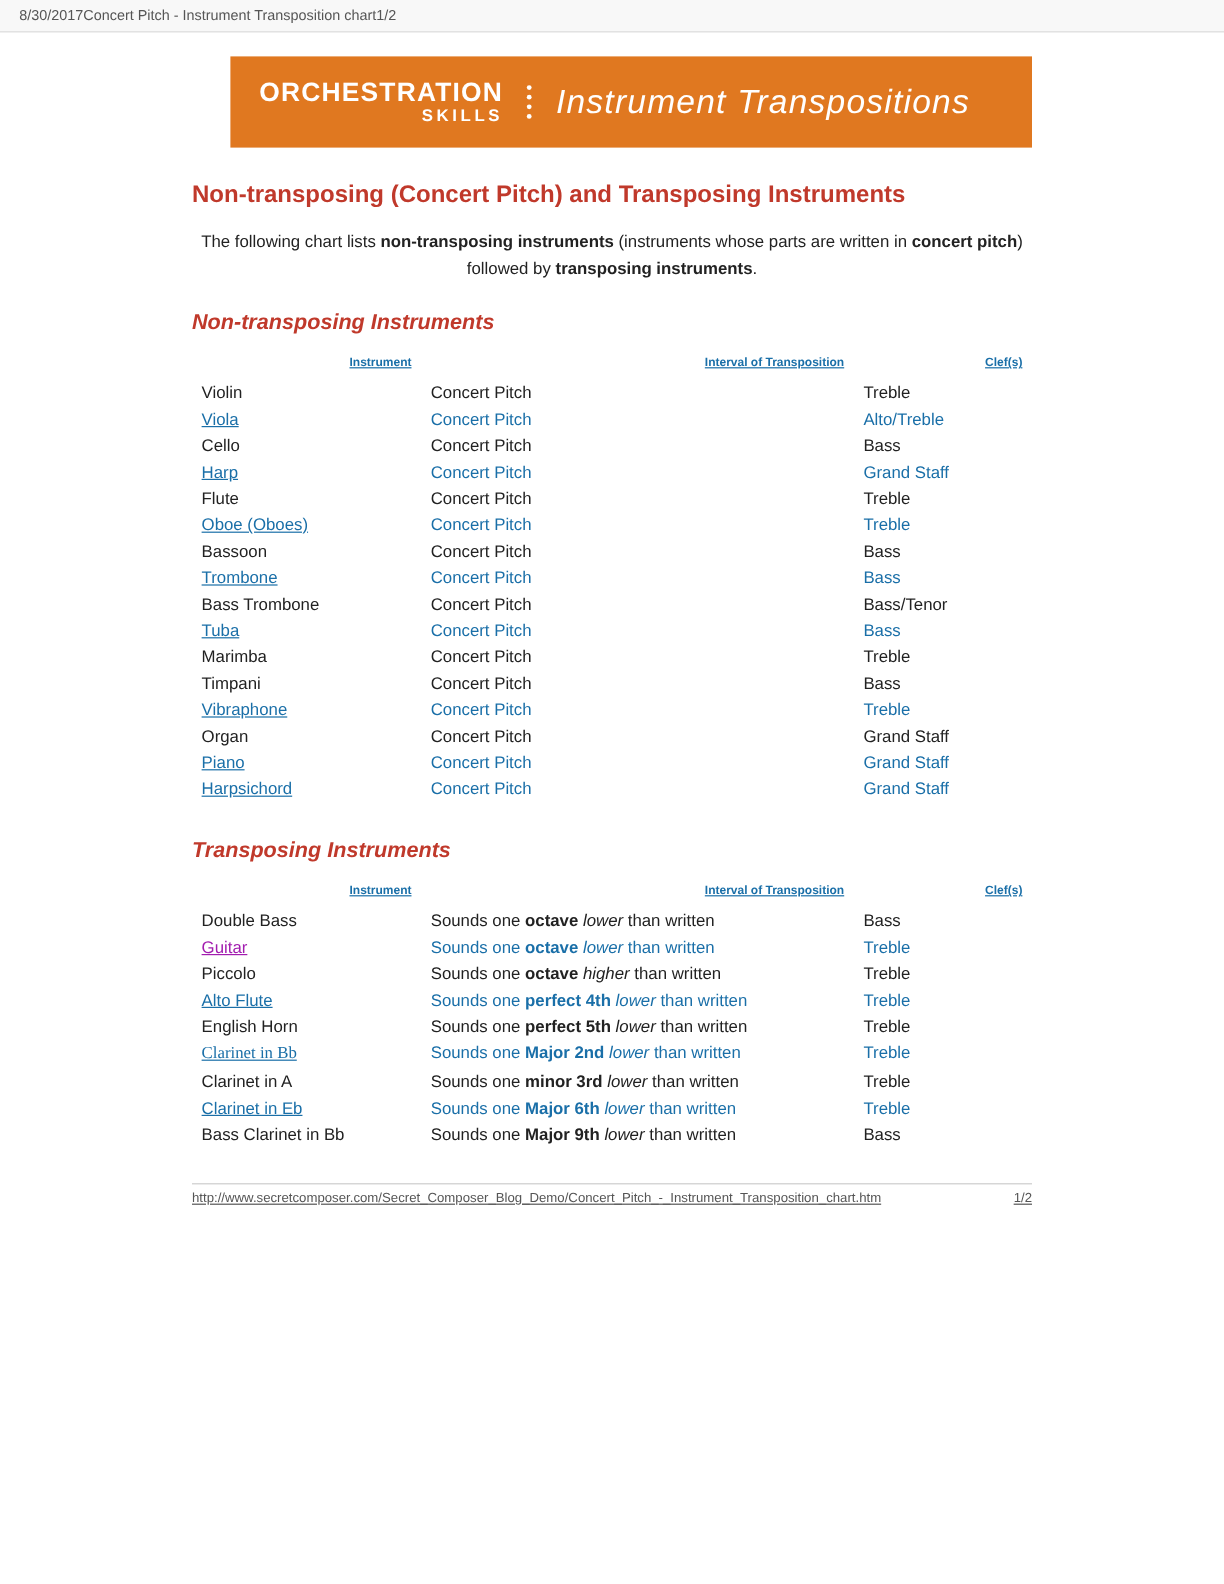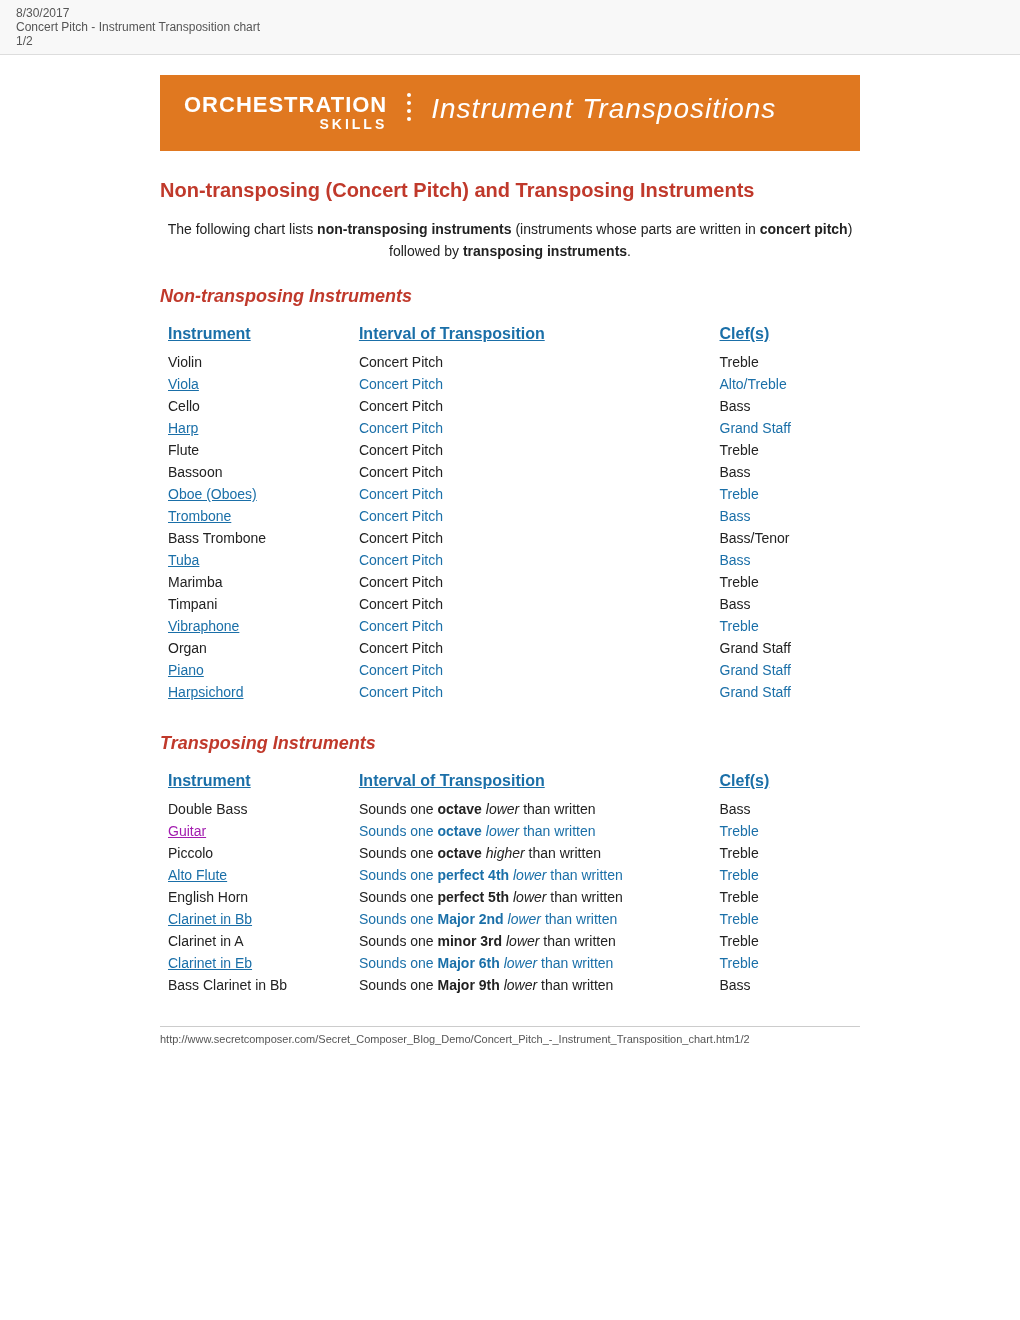--- a/index.html
+++ b/index.html
@@ -11,35 +11,35 @@
       padding: 0;
     }
     .browser-bar {
       display: flex;
       justify-content: flex-start;
       padding: 6px 16px;
       font-size: 12px;
       color: #555;
       border-bottom: 1px solid #ddd;
       background: #f8f8f8;
-      flex-direction: column;
     }
     .page-content {
       max-width: 760px;
       margin: 0 auto;
       padding: 20px 30px 40px 30px;
     }
     
     .banner {
       background: #e07820;
       padding: 18px 24px;
       margin-bottom: 28px;
       display: flex;
-      align-items: flex-start;
+      align-items: center;
       gap: 12px;
+      margin-left: 32px;
     }
     .banner-left {
       color: #fff;
       font-size: 22px;
       font-weight: 900;
       letter-spacing: 1px;
       line-height: 1.1;
     }
     .banner-left .skills {
       font-size: 14px;
@@ -90,43 +90,45 @@
       margin-bottom: 14px;
       margin-top: 10px;
     }
     
     .instrument-table {
       width: 100%;
       border-collapse: collapse;
       margin-bottom: 30px;
     }
     .instrument-table th {
-      text-align: left;
+      text-align: right;
       font-weight: bold;
       text-decoration: underline;
       color: #1a6fa8;
       padding: 4px 8px 8px 8px;
-      font-size: 16px;
+      font-size: 10px;
     }
     .instrument-table td {
       padding: 3px 8px;
       font-size: 14px;
       vertical-align: top;
     }
     .col-instrument { width: 180px; }
     .col-interval { width: 340px; }
     .col-clef { width: 140px; }
     
     .footer {
       font-size: 11px;
       color: #555;
       display: flex;
+      justify-content: space-between;
       border-top: 1px solid #ccc;
       padding-top: 6px;
       margin-top: 10px;
+      text-decoration: underline;
     }
   </style>
 </head>
 <body>
 
 <div class="browser-bar">
   <span>8/30/2017</span>
   <span>Concert Pitch - Instrument Transposition chart</span>
   <span>1/2</span>
 </div>
@@ -183,28 +185,28 @@
           <td><a href="#" style="color: rgb(26, 111, 168);">Harp</a></td>
           <td style="color: rgb(26, 111, 168);">Concert Pitch</td>
           <td style="color: rgb(26, 111, 168);">Grand Staff</td>
         </tr>
         <tr>
           <td>Flute</td>
           <td>Concert Pitch</td>
           <td>Treble</td>
         </tr>
         <tr>
+          <td><a href="#" style="color: rgb(26, 111, 168);">Oboe (Oboes)</a></td>
+          <td style="color: rgb(26, 111, 168);">Concert Pitch</td>
+          <td style="color: rgb(26, 111, 168);">Treble</td>
+        </tr>
+        <tr>
           <td>Bassoon</td>
           <td>Concert Pitch</td>
           <td>Bass</td>
-        </tr>
-        <tr>
-          <td><a href="#" style="color: rgb(26, 111, 168);">Oboe (Oboes)</a></td>
-          <td style="color: rgb(26, 111, 168);">Concert Pitch</td>
-          <td style="color: rgb(26, 111, 168);">Treble</td>
         </tr>
         <tr>
           <td><a href="#" style="color: rgb(26, 111, 168);">Trombone</a></td>
           <td style="color: rgb(26, 111, 168);">Concert Pitch</td>
           <td style="color: rgb(26, 111, 168);">Bass</td>
         </tr>
         <tr>
           <td>Bass Trombone</td>
           <td>Concert Pitch</td>
           <td>Bass/Tenor</td>
@@ -277,21 +279,21 @@
           <td><a href="#" style="color: rgb(26, 111, 168);">Alto Flute</a></td>
           <td style="color: rgb(26, 111, 168);">Sounds one <strong>perfect 4th</strong><em> lower</em> than written</td>
           <td style="color: rgb(26, 111, 168);">Treble</td>
         </tr>
         <tr>
           <td>English Horn</td>
           <td>Sounds one <strong>perfect 5th</strong><em> lower</em> than written</td>
           <td>Treble</td>
         </tr>
         <tr>
-          <td><a href="#" style="color: rgb(26, 111, 168);">Clarinet in Bb</a></td>
+          <td><a href="#" style="color: rgb(26, 111, 168); font-family: Liberation Serif, serif;">Clarinet in Bb</a></td>
           <td style="color: rgb(26, 111, 168);">Sounds one <strong>Major 2nd</strong><em> lower</em> than written</td>
           <td style="color: rgb(26, 111, 168);">Treble</td>
         </tr>
         <tr>
           <td>Clarinet in A</td>
           <td>Sounds one <strong>minor 3rd</strong><em> lower</em> than written</td>
           <td>Treble</td>
         </tr>
         <tr>
           <td><a href="#" style="color: rgb(26, 111, 168);">Clarinet in Eb</a></td>

